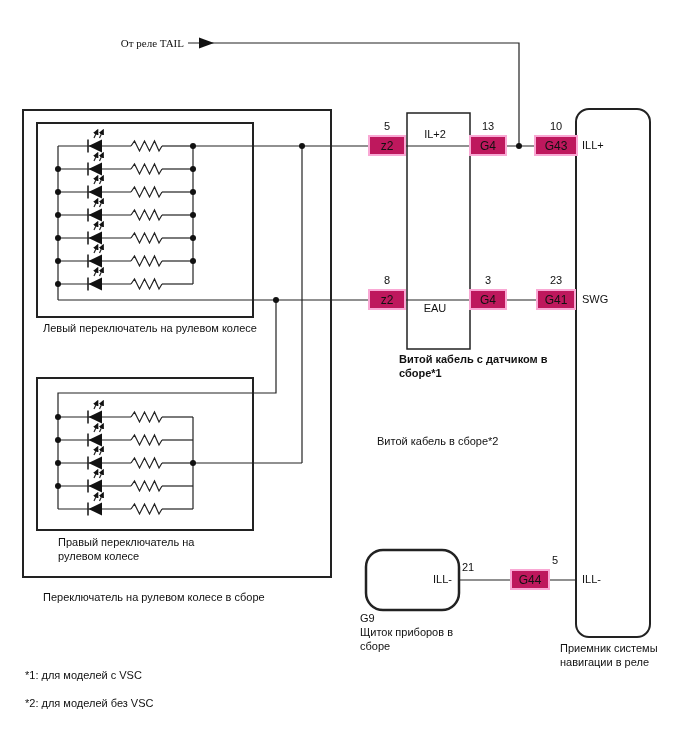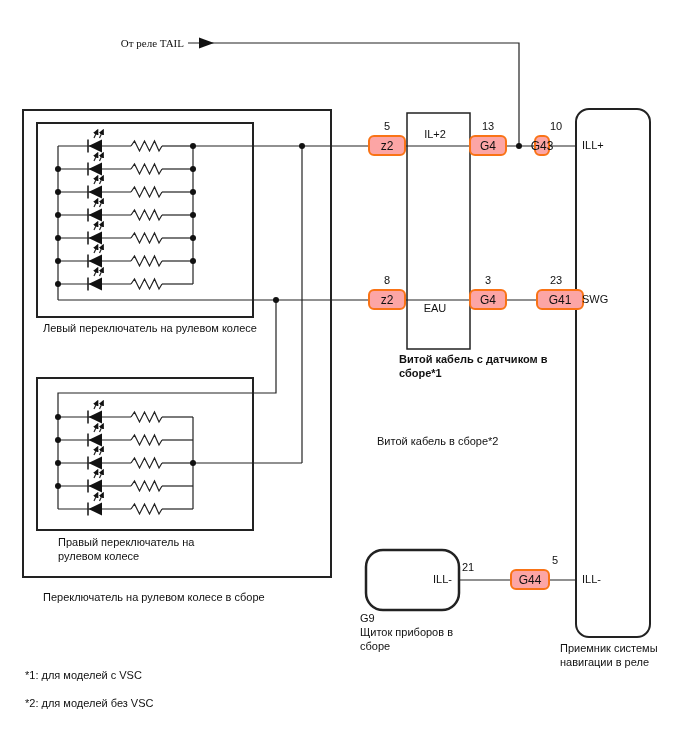--- a/index.html
+++ b/index.html
@@ -6,21 +6,21 @@
   .stage {
     position:relative; width:688px; height:755px; background:#ffffff;
     font-family:"Liberation Sans", sans-serif; color:#111; overflow:hidden;
   }
   .stage svg { position:absolute; left:0; top:0; }
   .txt { position:absolute; font-size:11px; color:#111; white-space:nowrap; }
   .lbl { line-height:13.5px; }
   .pin { width:40px; text-align:center; }
   .pill {
     position:absolute; height:21px; box-sizing:border-box;
-    border:2px solid #f97316; border-radius:6px; background:#fca5a5;
+    border:2px solid #f9a8d4; border-radius:0; background:#be185d;
     display:flex; align-items:center; justify-content:center;
     font-size:12px; color:#111;
   }
 </style>
 </head>
 <body>
 
 <div class="stage">
 
   <svg width="688" height="755" viewBox="0 0 688 755">
@@ -102,28 +102,28 @@
     </g>
   </svg>
 
   <div class="txt" style="left:112px; top:37px; width:72px; text-align:right;font-family:Liberation Serif, serif;">От реле TAIL</div>
 
   <div class="txt pin" style="left:367px; top:120px;">5</div>
   <div class="pill" style="left:368px; top:135px; width:38px;">z2</div>
   <div class="txt pin" style="left:468px; top:120px;">13</div>
   <div class="pill" style="left:469px; top:135px; width:38px;">G4</div>
   <div class="txt pin" style="left:536px; top:120px;">10</div>
-  <div class="pill" style="left:534px; top:135px; width:16px;">G43</div>
+  <div class="pill" style="left:534px; top:135px; width:44px;">G43</div>
 
   <div class="txt pin" style="left:367px; top:274px;">8</div>
   <div class="pill" style="left:368px; top:289px; width:38px;">z2</div>
   <div class="txt pin" style="left:468px; top:274px;">3</div>
   <div class="pill" style="left:469px; top:289px; width:38px;">G4</div>
   <div class="txt pin" style="left:536px; top:274px;">23</div>
-  <div class="pill" style="left:536px; top:289px; width:48px;">G41</div>
+  <div class="pill" style="left:536px; top:289px; width:40px;">G41</div>
 
   <div class="txt" style="left:462px; top:561px;">21</div>
   <div class="txt pin" style="left:535px; top:554px;">5</div>
   <div class="pill" style="left:510px; top:569px; width:40px;">G44</div>
 
   <div class="txt" style="left:414px; top:128px; width:42px; text-align:center;">IL+2</div>
   <div class="txt" style="left:414px; top:282px; width:42px; text-align:center;margin-top:20px;">EAU</div>
 
   <div class="txt" style="left:582px; top:139px;">ILL+</div>
   <div class="txt" style="left:582px; top:293px;">SWG</div>

